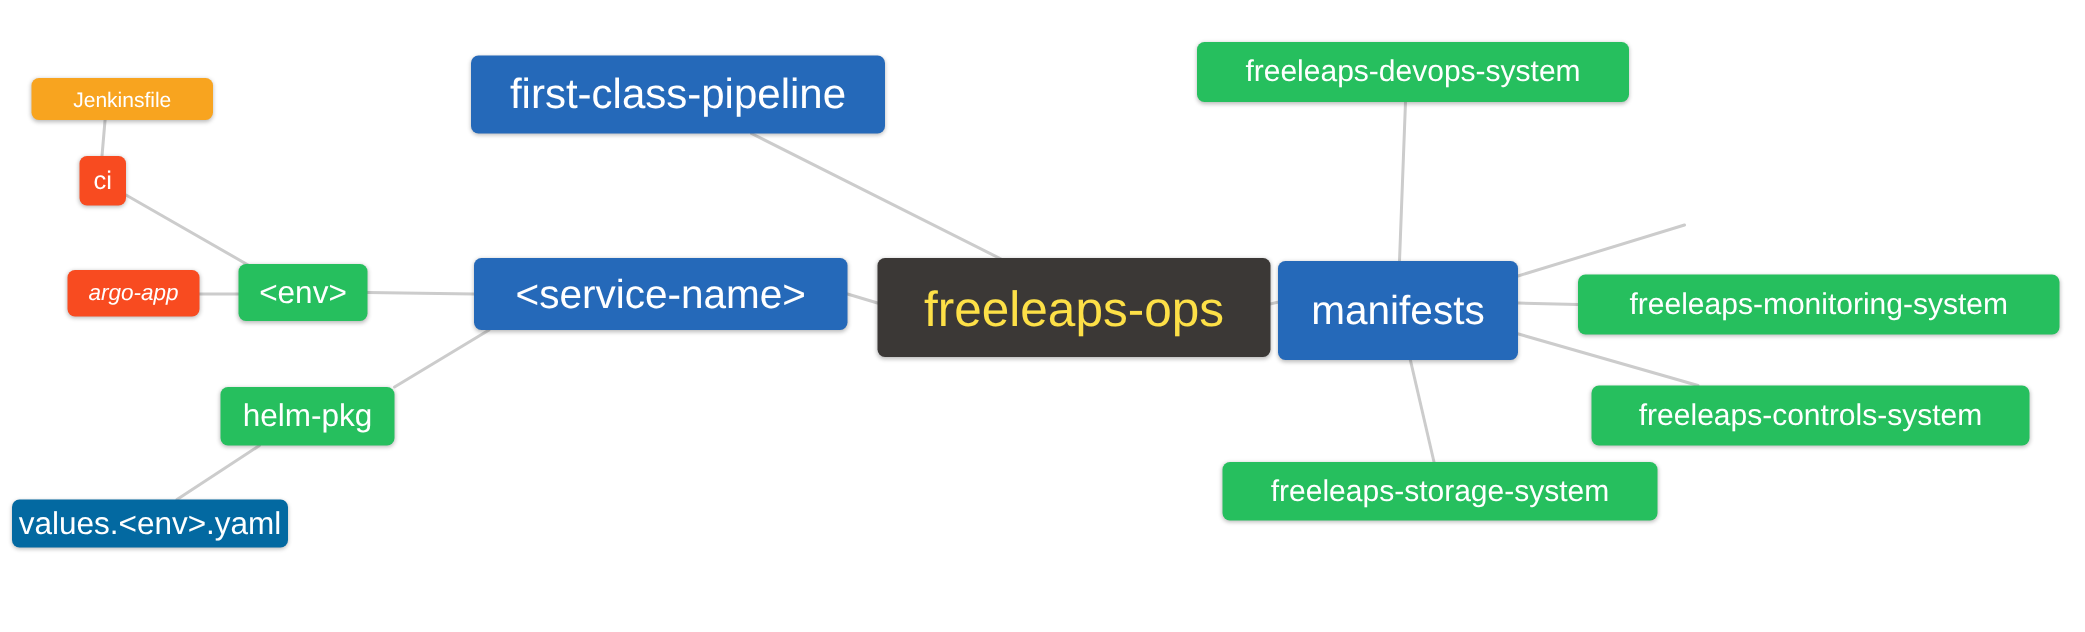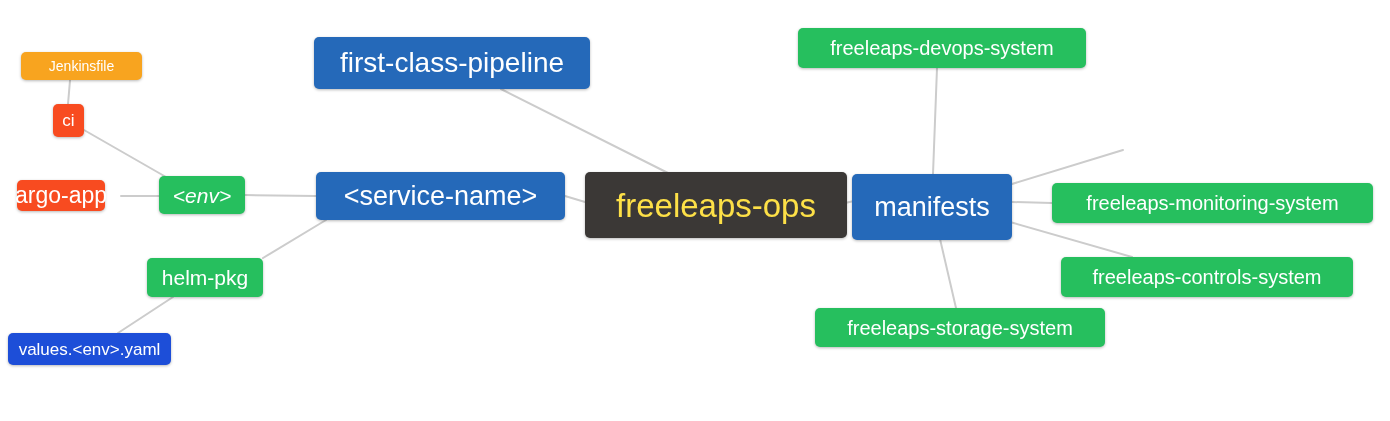--- a/index.html
+++ b/index.html
@@ -54,25 +54,25 @@
       <line x1="173" y1="297" x2="118" y2="333" stroke="#cccccc" stroke-width="2" stroke-linecap="round"></line>
       <line x1="845" y1="203" x2="854" y2="201" stroke="#cccccc" stroke-width="2" stroke-linecap="round"></line>
       <line x1="933" y1="174" x2="937" y2="68" stroke="#cccccc" stroke-width="2" stroke-linecap="round"></line>
       <line x1="1012" y1="184" x2="1123" y2="150" stroke="#cccccc" stroke-width="2" stroke-linecap="round"></line>
       <line x1="1012" y1="202" x2="1052" y2="203" stroke="#cccccc" stroke-width="2" stroke-linecap="round"></line>
       <line x1="1010" y1="222" x2="1132" y2="257" stroke="#cccccc" stroke-width="2" stroke-linecap="round"></line>
       <line x1="937" y1="226" x2="956" y2="308" stroke="#cccccc" stroke-width="2" stroke-linecap="round"></line>
     </svg>
 <div class="node" style="left: 21px; top: 28px; width: 121px; height: 28px; background: rgb(248, 164, 31); color: rgb(255, 255, 255); font-size: 14px; margin-top: 24px;">Jenkinsfile</div>
     <div class="node" style="left: 53px; top: 104px; width: 31px; height: 33px; background: rgb(248, 75, 32); color: rgb(255, 255, 255); font-size: 17px;">ci</div>
-    <div class="node" style="left: 17px; top: 180px; width: 88px; height: 31px; background: rgb(248, 75, 32); color: rgb(255, 255, 255); font-size: 23px;">argo-app</div>
-    <div class="node" style="left: 159px; top: 176px; width: 86px; height: 38px; background: rgb(38, 191, 94); color: rgb(255, 255, 255); font-size: 21px; font-style: italic;">&lt;env&gt;</div>
+    <div class="node" style="left: 45px; top: 180px; width: 88px; height: 31px; background: rgb(248, 75, 32); color: rgb(255, 255, 255); font-size: 15px; font-style: italic;">argo-app</div>
+    <div class="node" style="left: 159px; top: 176px; width: 86px; height: 38px; background: rgb(38, 191, 94); color: rgb(255, 255, 255); font-size: 21px;">&lt;env&gt;</div>
     <div class="node" style="left: 316px; top: 172px; width: 249px; height: 48px; background: rgb(37, 105, 185); color: rgb(255, 255, 255); font-size: 27px;">&lt;service-name&gt;</div>
     <div class="node" style="left: 314px; top: 37px; width: 276px; height: 52px; background: rgb(37, 105, 185); color: rgb(255, 255, 255); font-size: 28px;">first-class-pipeline</div>
     <div class="node" style="left: 585px; top: 172px; width: 262px; height: 66px; background: rgb(59, 56, 54); color: #fde047; font-size: 33px;">freeleaps-ops</div>
     <div class="node" style="left: 852px; top: 174px; width: 160px; height: 66px; background: rgb(37, 105, 185); color: rgb(255, 255, 255); font-size: 27px;">manifests</div>
     <div class="node" style="left: 798px; top: 28px; width: 288px; height: 40px; background: rgb(38, 191, 94); color: rgb(255, 255, 255); font-size: 20px;">freeleaps-devops-system</div>
     <div class="node" style="left: 1052px; top: 183px; width: 321px; height: 40px; background: rgb(38, 191, 94); color: rgb(255, 255, 255); font-size: 20px;">freeleaps-monitoring-system</div>
     <div class="node" style="left: 1061px; top: 257px; width: 292px; height: 40px; background: rgb(38, 191, 94); color: rgb(255, 255, 255); font-size: 20px;">freeleaps-controls-system</div>
     <div class="node" style="left: 815px; top: 308px; width: 290px; height: 39px; background: rgb(38, 191, 94); color: rgb(255, 255, 255); font-size: 20px;">freeleaps-storage-system</div>
     <div class="node" style="left: 147px; top: 258px; width: 116px; height: 39px; background: rgb(38, 191, 94); color: rgb(255, 255, 255); font-size: 21px;">helm-pkg</div>
-    <div class="node" style="left: 8px; top: 333px; width: 163px; height: 32px; background: #1d4ed8; color: rgb(255, 255, 255); font-size: 17px;">values.&lt;env&gt;.yaml</div>
+    <div class="node" style="left: 8px; top: 333px; width: 184px; height: 32px; background: #0369a1; color: rgb(255, 255, 255); font-size: 21px;">values.&lt;env&gt;.yaml</div>
   </div>
 
 </body></html>

